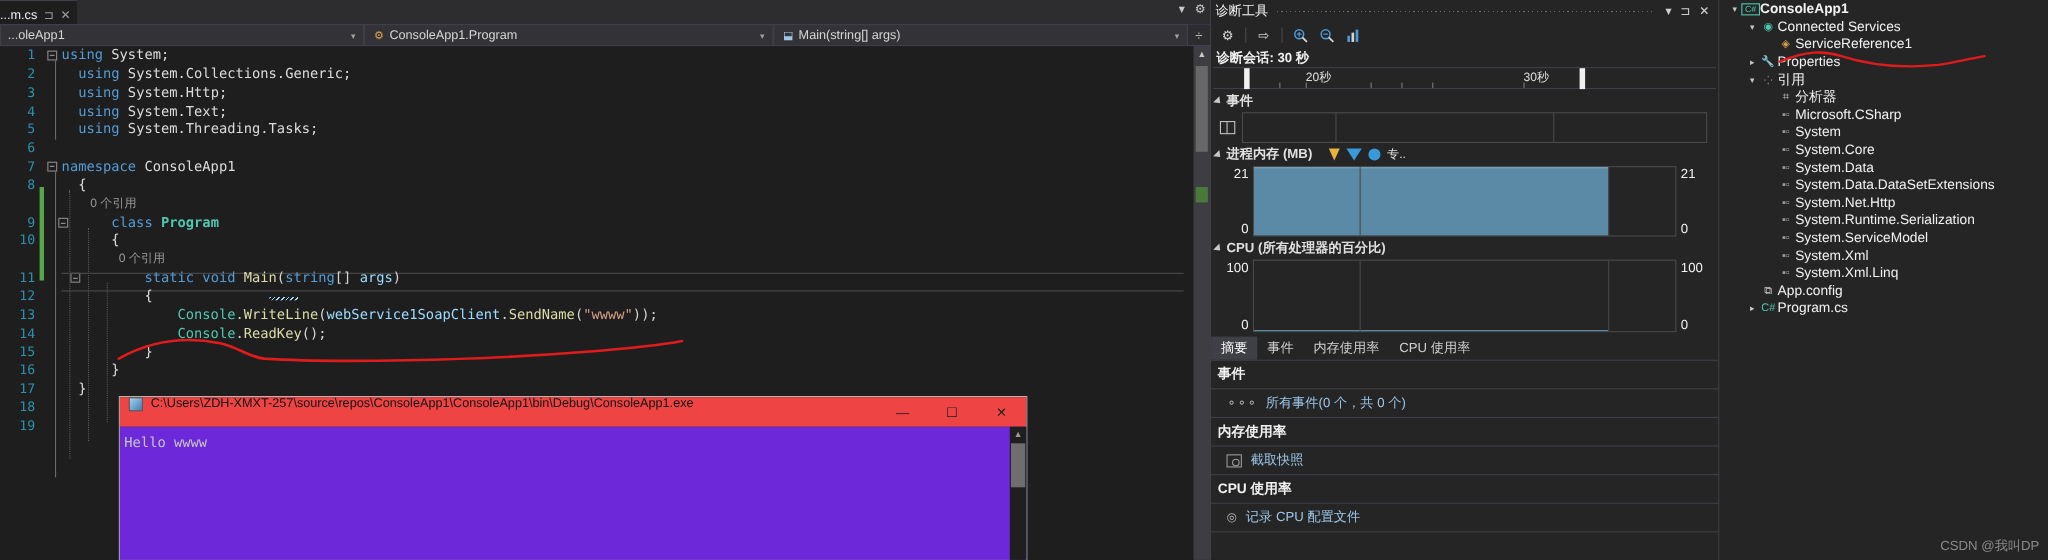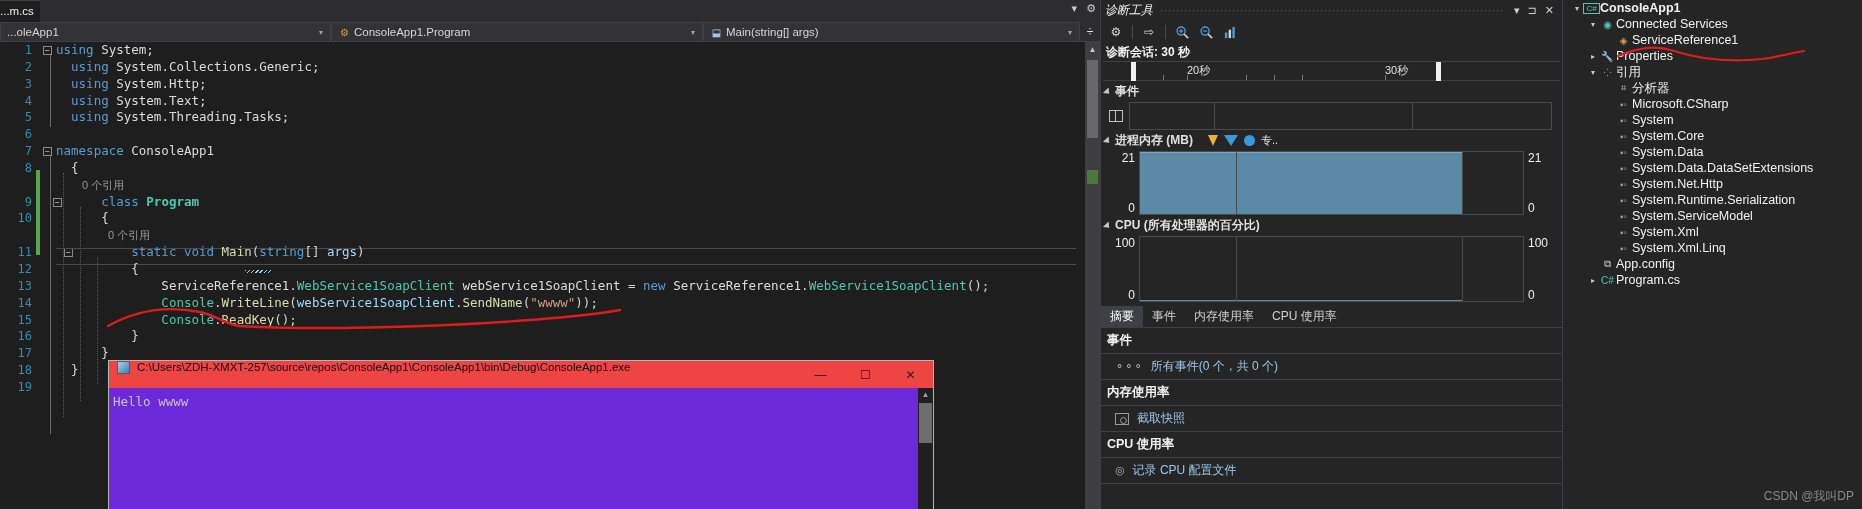--- a/index.html
+++ b/index.html
@@ -12,21 +12,20 @@
   #root { position: relative; width: 1862px; height: 509px; background:#1e1e1e; }
 
   
   #editor-col { position:absolute; left:0; top:0; width:1100px; height:509px; background:#1e1e1e; }
 
   .tabstrip { position:absolute; left:0; top:0; width:1100px; height:22px; background:#2d2d30; }
   .tab-active {
     position:absolute; left:0; top:0; height:22px; background:#1e1e1e;
     color:#f1f1f1; font-size:11.5px; padding:4px 6px 0 0; display:flex; align-items:center; gap:6px;
     border-top:1px solid #3f3f46;
-    flex-direction:column;
   }
   .tab-label { color:#f1f1f1; font-size:11.5px; }
   .tab-pin, .tab-close { color:#9a9a9a; font-size:11px; cursor:pointer; }
   .tabstrip-right { position:absolute; right:4px; top:2px; display:flex; gap:9px; align-items:center; }
   .ts-icon { color:#c8c8c8; font-size:11px; cursor:pointer; }
 
   .navbar { position:absolute; left:0; top:22px; width:1100px; height:20px; background:#8b5cf6;
             display:flex; align-items:stretch; border-bottom:1px solid #3f3f46; }
   .nav-combo { position:relative; background:#333337; border:1px solid #3f3f46; height:20px;
                display:flex; align-items:center; padding:0 2px 0 6px; color:#d6d6d6; font-size:11.5px; }
@@ -86,21 +85,21 @@
   .cw-body { position:relative; height:121px; background:#6d28d9; padding:6px 0 0 4px; }
   .cw-line { color:#c6c6c6; font-family:"DejaVu Sans Mono","Liberation Mono",monospace; font-size:12.5px; }
   .cw-scroll { position:absolute; right:0; top:0; width:15px; height:121px; background:#1f1f1f; }
   .cw-scroll .a { width:15px;height:14px;color:#9a9a9a;font-size:8px;text-align:center;line-height:14px;cursor:pointer;}
   .cw-scroll .t { position:absolute; left:1px; top:15px; width:13px; height:40px; background:#6e6e6e; cursor:pointer;}
 
   
   #diag { position:absolute; left:1100px; top:0; width:462px; height:509px; background:#252526;
           border-left:1px solid #3f3f46; }
   .diag-head { height:20px; display:flex; align-items:center; padding:0 4px; background:#252526; }
-  .diag-title { color:#f1f1f1; font-size:12px;font-style:italic; }
+  .diag-title { color:#f1f1f1; font-size:12px; }
   .diag-dots { flex:1; margin:0 8px; height:1px;
                background:repeating-linear-gradient(90deg,#6a6a6a 0 1px,transparent 1px 4px); }
   .diag-head-btn { color:#d0d0d0; font-size:11px; padding:0 4px; cursor:pointer; }
   .diag-toolbar { height:24px; display:flex; align-items:center; gap:2px; padding:0 4px; }
   .dt-btn { width:22px; height:20px; display:flex; align-items:center; justify-content:center;
             color:#d4d4d4; font-size:12px; cursor:pointer; }
   .dt-sep { width:1px; height:14px; background:#4a4a4a; margin:0 3px; }
   .diag-session { height:17px; color:#f1f1f1; font-size:12px; font-weight:bold; padding-left:5px;
                   display:flex; align-items:center; }
   .diag-ruler { position:relative; height:20px; background:#252526; border-top:1px solid #3f3f46;
@@ -252,21 +251,20 @@
         <div class="cl">  <span class="kw">using</span> <span class="plain">System.Threading.Tasks;</span></div>
         <div class="cl"> </div>
         <div class="cl"><span class="kw">namespace</span> <span class="plain">ConsoleApp1</span></div>
         <div class="cl">  <span class="plain">{</span></div>
         <div class="cl codelens" style="padding-left:26px;">0 个引用</div>
         <div class="cl">      <span class="kw">class</span> <span class="typ">Program</span></div>
         <div class="cl">      <span class="plain">{</span></div>
         <div class="cl codelens" style="padding-left:52px;">0 个引用</div>
         <div class="cl">          <span class="kw">static</span> <span class="kw">void</span> <span class="mth">Main</span><span class="pun">(</span><span class="kw">string</span><span class="pun">[]</span> <span class="var">args</span><span class="pun">)</span></div>
         <div class="cl">          <span class="plain">{</span></div>
-        <div class="cl">              <span class="plain">ServiceReference1.</span><span class="cls">WebService1SoapClient</span> <span class="plain">webService1SoapClient</span> <span class="pun">=</span> <span class="kw">new</span> <span class="plain">ServiceReference1.</span><span class="cls">WebService1SoapClient</span><span class="pun">();</span></div>
         <div class="cl">              <span class="cls">Console</span><span class="pun">.</span><span class="mth">WriteLine</span><span class="pun">(</span><span class="var">webService1SoapClient</span><span class="pun">.</span><span class="mth">SendName</span><span class="pun">(</span><span class="str">"wwww"</span><span class="pun">));</span></div>
         <div class="cl">              <span class="cls">Console</span><span class="pun">.</span><span class="mth">ReadKey</span><span class="pun">();</span></div>
         <div class="cl">          <span class="plain">}</span></div>
         <div class="cl">      <span class="plain">}</span></div>
         <div class="cl">  <span class="plain">}</span></div>
       </div>
 
       <div class="squiggle" style="left:245px; top:228px; width:26px;"></div>
 
       <svg class="red-ann" style="left:100px; top:258px;" width="640" height="32" viewBox="0 0 640 32">

